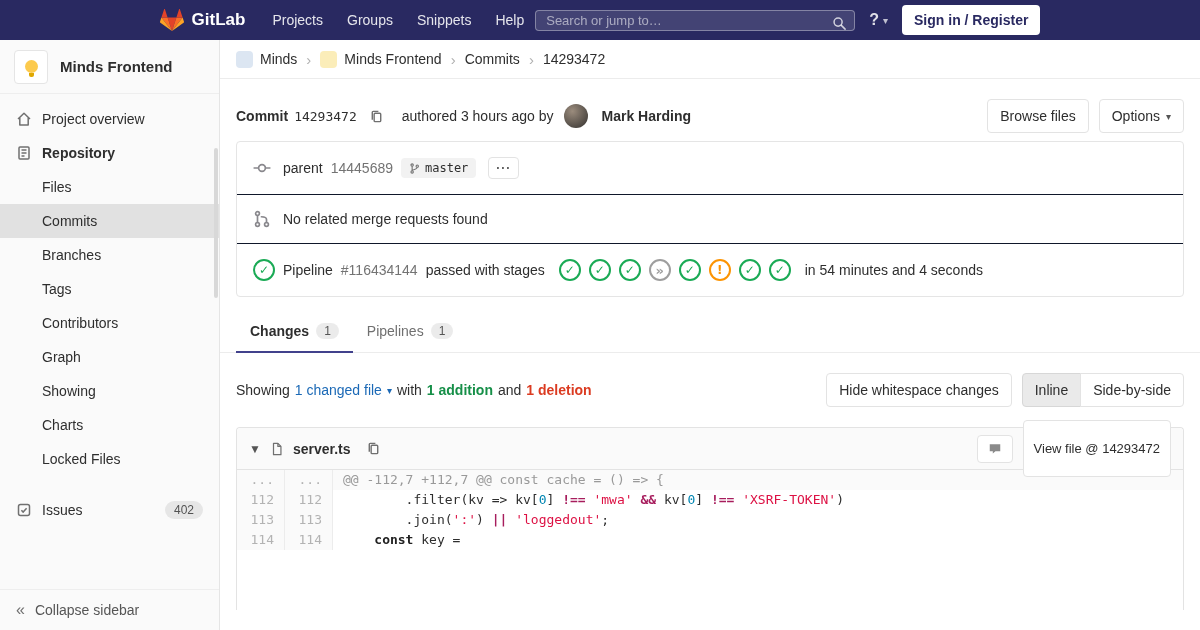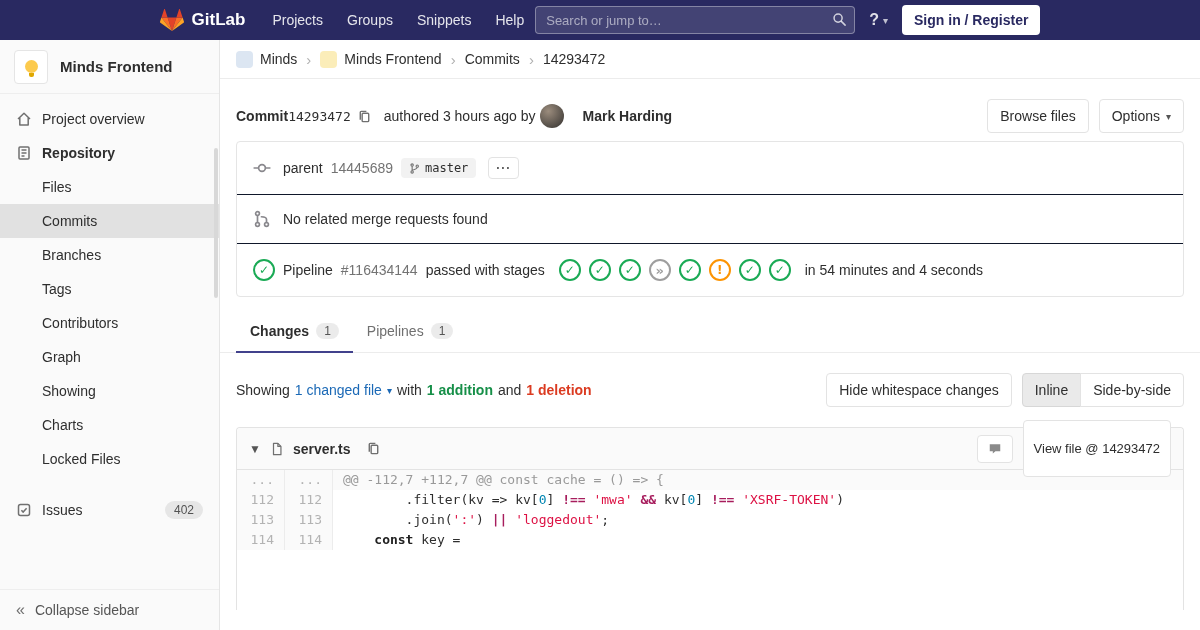--- a/index.html
+++ b/index.html
@@ -11,21 +11,21 @@
   
   .navbar{height:40px;background:#292961;display:flex;align-items:center;justify-content:center;padding:0 14px}
   .nav-left{display:flex;align-items:center;gap:16px}
   .brand{display:flex;align-items:center;gap:8px}
   .tanuki svg{width:24px;height:24px}
   .brand-text{color:#fff;font-size:17px;font-weight:700}
   .nav-menu{display:flex;align-items:center;gap:2px}
   .nav-link{color:rgba(255,255,255,.88);padding:6px 11px;font-size:14px}
   .nav-right{display:flex;align-items:center;gap:14px}
   .search-box{position:relative;width:320px}
-  .search-input{width:100%;height:28px;background:rgba(255,255,255,.12);border:1px solid rgba(255,255,255,.35);
+  .search-input{width:100%;height:21px;background:rgba(255,255,255,.12);border:1px solid rgba(255,255,255,.35);
        border-radius:4px;color:#fff;padding:0 30px 0 10px;font-size:13px;box-sizing:border-box;font-family:inherit}
   .search-input::placeholder{color:rgba(255,255,255,.55)}
   .search-icon{position:absolute;right:8px;top:6px;width:15px;height:15px;color:rgba(255,255,255,.75)}
   .help-menu{display:flex;align-items:center;gap:4px;color:rgba(255,255,255,.85);cursor:pointer}
   .help-q{font-weight:700;font-size:16px}
   .chevron{font-size:10px;color:rgba(255,255,255,.7)}
   .signin-btn{background:#fff;color:#292961;font-weight:700;padding:7px 12px;border-radius:4px;font-size:14px}
 
   
   .app-body{display:flex;height:590px}
@@ -51,28 +51,28 @@
 
   
   .main{flex:1;min-width:0;display:flex;flex-direction:column;overflow:hidden;background:#fff}
   .breadcrumbs{display:flex;align-items:center;height:38px;flex:0 0 38px;padding:0 16px;border-bottom:1px solid #ececec;font-size:14px}
   .bc-item{display:flex;align-items:center;gap:7px;color:#2e2e2e}
   .bc-avatar{width:17px;height:17px;border-radius:4px;display:inline-block}
   .av-m{background:#dce6f2}
   .av-f{background:#fbedb9}
   .bc-sep{color:#b0b0b0;margin:0 9px;font-size:15px}
 
-  .commit-meta{display:flex;align-items:center;padding:20px 16px 8px;}
+  .commit-meta{display:flex;align-items:center;padding:20px 16px 8px;gap:6px}
   .commit-label{font-weight:700}
   .commit-sha{font-family:"DejaVu Sans Mono","Liberation Mono",monospace;font-size:13px}
   .icon-btn{background:none;border:none;padding:0;margin:0 6px;color:#707070;display:inline-flex;cursor:pointer}
   .icon-btn svg{width:15px;height:15px}
   .authored{margin-left:6px}
   .author-avatar{width:24px;height:24px;border-radius:50%;background:radial-gradient(circle at 35% 30%,#9b8c7d,#32302e);margin-left:4px}
-  .author-name{font-weight:700;margin-left:19px}
+  .author-name{font-weight:700;margin-left:8px}
   .meta-actions{margin-left:auto;display:flex;gap:10px}
   .btn{display:inline-flex;align-items:center;gap:6px;background:#fff;border:1px solid #e3e3e3;border-radius:4px;
        padding:8px 12px;font-size:14px;color:#2e2e2e;cursor:pointer;font-family:inherit}
   .btn .caret{font-size:10px;color:#555}
   .commit-title{font-size:23px;font-weight:700;padding:10px 16px 18px;margin:0}
 
   .info-box{margin:0 16px;border:1px solid #e5e5e5;border-radius:4px}
   .info-row{display:flex;align-items:center;gap:8px;padding:15px 16px}
   .info-row + .info-row{border-top:1px solid #0f172a}
   .row-icon{width:18px;height:18px;color:#89888d;flex:0 0 18px;margin-right:4px}

